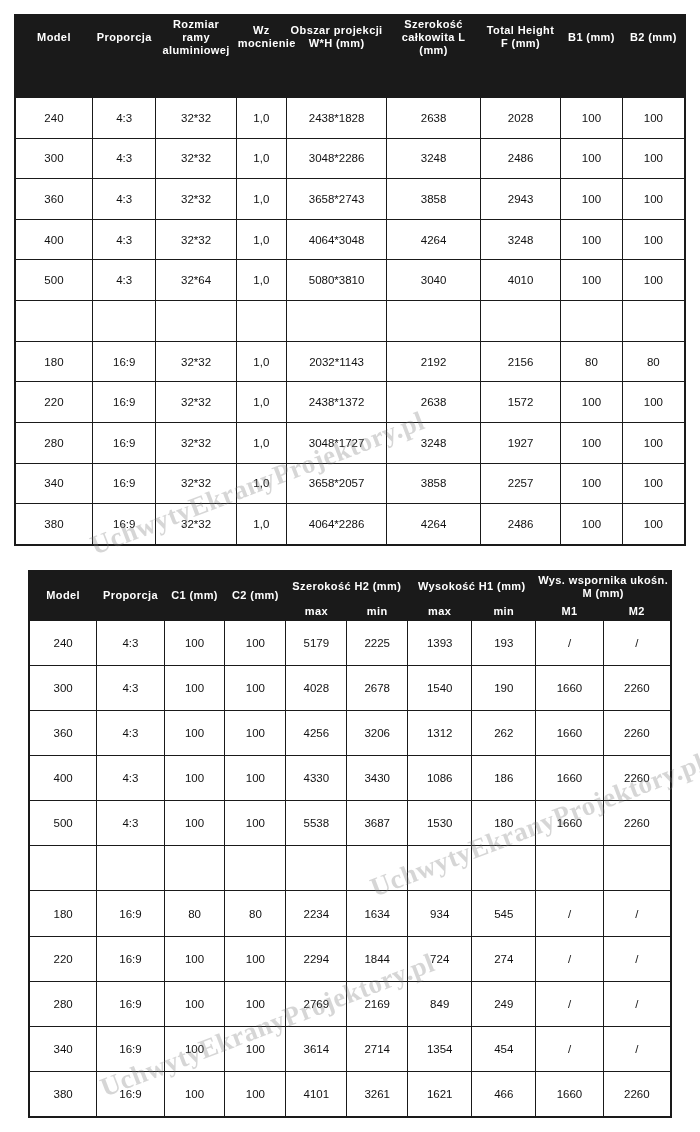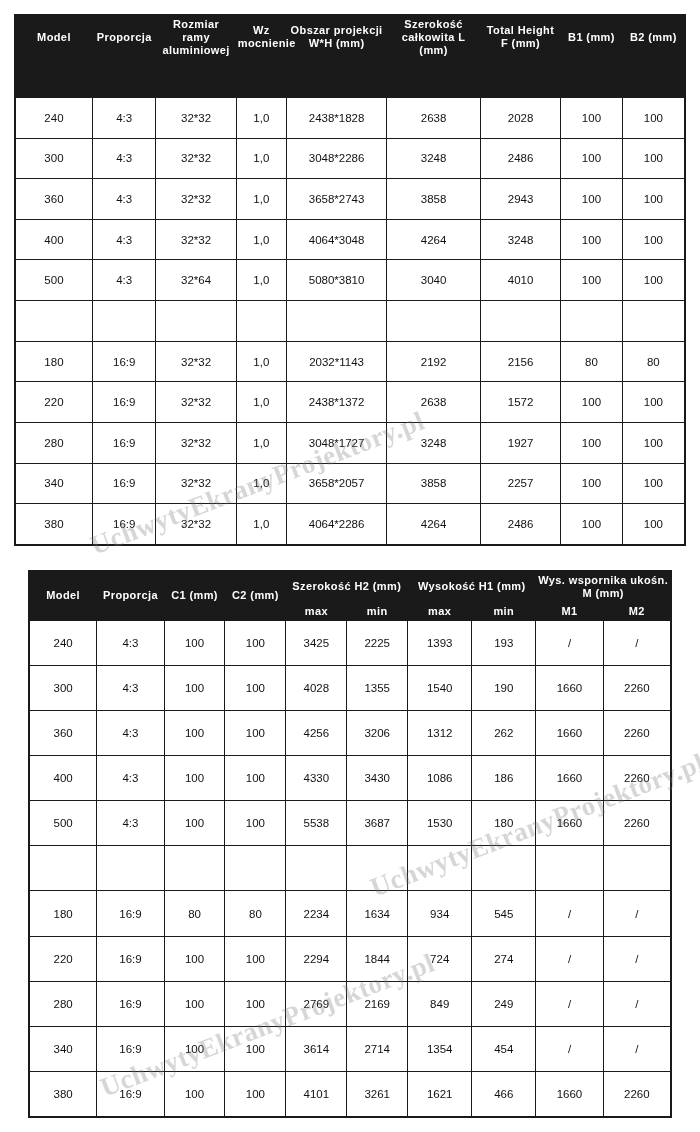--- a/index.html
+++ b/index.html
@@ -311,34 +311,34 @@
           <td class="hdr-sub">M1</td>
           <td class="hdr-sub">M2</td>
         </tr>
       </thead>
       <tbody id="table2-body">
           <tr>
             <td>240</td>
             <td>4:3</td>
             <td>100</td>
             <td>100</td>
-            <td>3425</td>
+            <td>5179</td>
             <td>2225</td>
             <td>1393</td>
             <td>193</td>
             <td>/</td>
             <td>/</td>
           </tr>
           <tr>
             <td>300</td>
             <td>4:3</td>
             <td>100</td>
             <td>100</td>
             <td>4028</td>
-            <td>1355</td>
+            <td>2678</td>
             <td>1540</td>
             <td>190</td>
             <td>1660</td>
             <td>2260</td>
           </tr>
           <tr>
             <td>360</td>
             <td>4:3</td>
             <td>100</td>
             <td>100</td>

